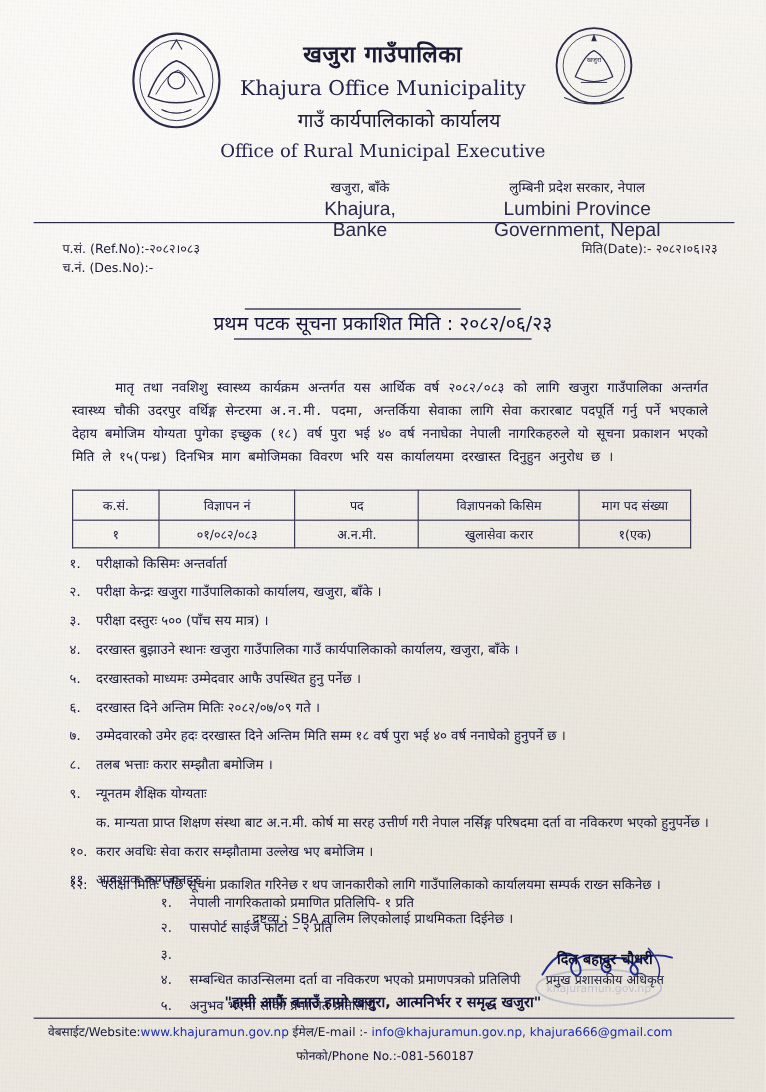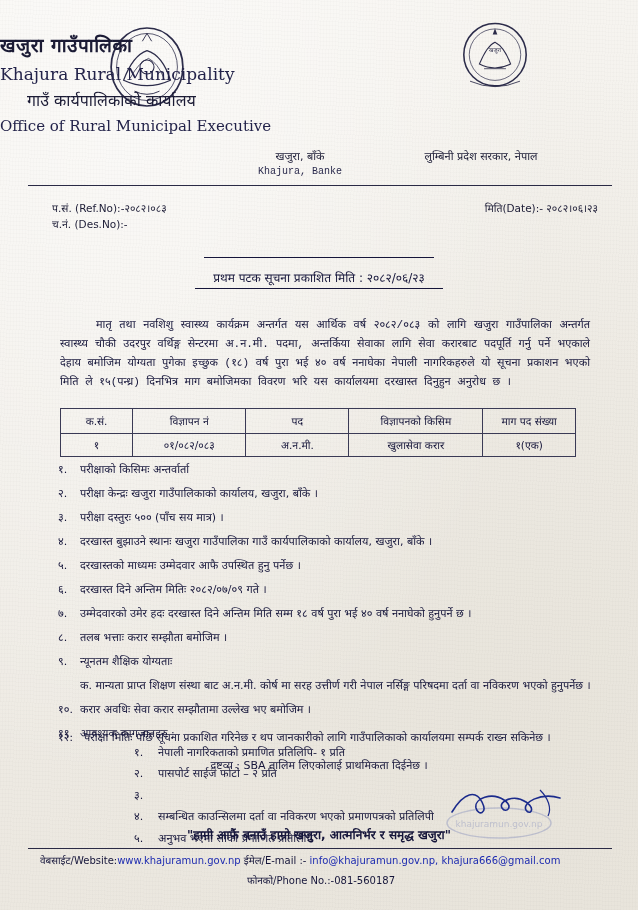--- a/index.html
+++ b/index.html
@@ -28,42 +28,42 @@
   .content{position:absolute;inset:0;}
 
   
   .header{position:absolute;left:0;right:0;top:6px;height:172px;}
   .emblem{
     position:absolute;width:78px;height:86px;
   }
   .emblem.left{left:108px;top:18px;}
   .emblem.right{right:104px;top:8px;}
   .emblem svg{width:100%;height:100%;}
-  .title-block{position:absolute;left:0;right:0;top:26px;text-align:left;}
+  .title-block{position:absolute;left:0;right:0;top:26px;text-align:center;}
   .t-np1{font-size:19px;font-weight:bold;letter-spacing:.5px;color:#1b1b35;}
   .t-en1{font-size:17px;color:#23234a;margin-top:6px;font-family:"DejaVu Serif", serif;}
   .t-np2{font-size:16px;margin-top:5px;color:#1b1b35;padding-left:27px;}
   .t-en2{font-size:15px;margin-top:6px;color:#23234a;font-family:"DejaVu Serif", serif;}
   .addr-row{position:absolute;left:0;right:0;top:142px;font-size:11px;color:#1b1b35;}
   .addr-l{position:absolute;left:250px;text-align:center;width:100px;}
   .addr-r{position:absolute;left:386px;text-align:center;width:190px;}
-  .addr-sub{font-size:10px;color:#2a2a4d;margin-top:3px;font-family:Liberation Mono, monospace;}
+  .addr-sub{font-size:16px;color:#2a2a4d;margin-top:3px;font-family:Liberation Sans, sans-serif;}
 
   .rule{position:absolute;left:28px;right:26px;top:185px;border-top:1.2px solid #2a2a45;}
 
   
   .refrow{position:absolute;left:52px;right:40px;top:200px;font-size:10.5px;color:#1b1b35;}
   .ref-l{float:left;line-height:1.55;}
   .ref-r{float:right;line-height:1.55;text-align:right;}
 
   
   .subject{position:absolute;left:0;right:0;top:255px;text-align:center;}
   .subj-main{font-size:14px;font-weight:bold;color:#15153a;}
   .subj-underline{width:230px;height:1px;background:#15153a;margin:2px auto 0;}
-  .subj-date{font-size:12px;margin-top:11px;color:#15153a;}
+  .subj-date{font-size:16px;color:#15153a;}
   .subj-date-underline{width:248px;height:1px;background:#15153a;margin:2px auto 0;}
 
   
   .para{
     position:absolute;left:60px;right:48px;top:316px;
     font-size:11px;line-height:1.72;text-align:justify;color:#15153a;font-family:Liberation Mono, monospace;
   }
   .para .ind{display:inline-block;width:36px;}
 
   .tapasil{position:absolute;left:0;right:0;top:392px;text-align:center;font-size:11px;color:#15153a;}
@@ -141,32 +141,33 @@
           <path d="M30 64 Q40 40 50 36 Q62 42 70 64 Q50 74 30 64Z" fill="none" stroke="#2c2c4a" stroke-width="1.3"></path>
           <path d="M36 70 L64 70" stroke="#2c2c4a" stroke-width="1"></path>
           <path d="M50 18 L53 26 L47 26 Z" fill="#2c2c4a"></path>
           <path d="M18 86 Q50 100 82 86" fill="none" stroke="#2c2c4a" stroke-width="1.1"></path>
           <text x="50" y="48" font-size="7" text-anchor="middle" fill="#2c2c4a" font-family="DejaVu Sans">खजुरा</text>
         </svg>
       </div>
 
       <div class="title-block">
         <div class="t-np1">खजुरा गाउँपालिका</div>
-        <div class="t-en1">Khajura Rural Municipality</div>
+        <div class="t-en1">Khajura Office Municipality</div>
         <div class="t-np2">गाउँ कार्यपालिकाको कार्यालय</div>
         <div class="t-en2">Office of Rural Municipal Executive</div>
       </div>
 
       <div class="addr-row">
         <div class="addr-l">
           <div>खजुरा, बाँके</div>
           <div class="addr-sub">Khajura, Banke</div>
         </div>
         <div class="addr-r">
           <div>लुम्बिनी प्रदेश सरकार, नेपाल</div>
+          <div class="addr-sub">Lumbini Province Government, Nepal</div>
         </div>
       </div>
     </div>
 
     <div class="rule"></div>
 
     <div class="refrow">
       <div class="ref-r">मिति(Date):- २०८२।०६।२३</div>
       <div class="ref-l">
         <div>प.सं. (Ref.No):-२०८२।०८३</div>
@@ -290,20 +291,24 @@
     <div class="note2">द्रष्टव्य : SBA तालिम लिएकोलाई प्राथमिकता दिईनेछ ।</div>
 
 
     <div class="sig-scribble">
       <svg viewBox="0 0 120 34">
         <path d="M4 26 C16 6, 28 4, 34 16 C40 28, 30 30, 28 22 C26 12, 44 6, 56 14 C66 21, 58 28, 54 22 C50 15, 66 8, 78 16 C88 23, 82 30, 78 24 C74 17, 92 6, 112 12" fill="none" stroke="#1b2b8c" stroke-width="1.6" stroke-linecap="round"></path>
         <path d="M92 4 C100 12, 104 22, 100 30" fill="none" stroke="#1b2b8c" stroke-width="1.2"></path>
       </svg>
     </div>
 
+    <div class="sig">
+      <div class="sig-name">दिल बहादुर चौधरी</div>
+      <div class="sig-role">प्रमुख प्रशासकीय अधिकृत</div>
+    </div>
 
     <div class="smudge" style="right:84px;top:806px;width:110px;height:34px;">
       <svg viewBox="0 0 110 34">
         <ellipse cx="55" cy="17" rx="52" ry="15" fill="none" stroke="#2a3f9e" stroke-width="1.4"></ellipse>
         <text x="55" y="21" font-size="9" text-anchor="middle" fill="#2a3f9e" font-family="DejaVu Sans">khajuramun.gov.np</text>
       </svg>
     </div>
 
     <div class="slogan">"हामी आफैं बनाउँ हाम्रो खजुरा, आत्मनिर्भर र समृद्ध खजुरा"</div>
     <div class="footline"></div>

